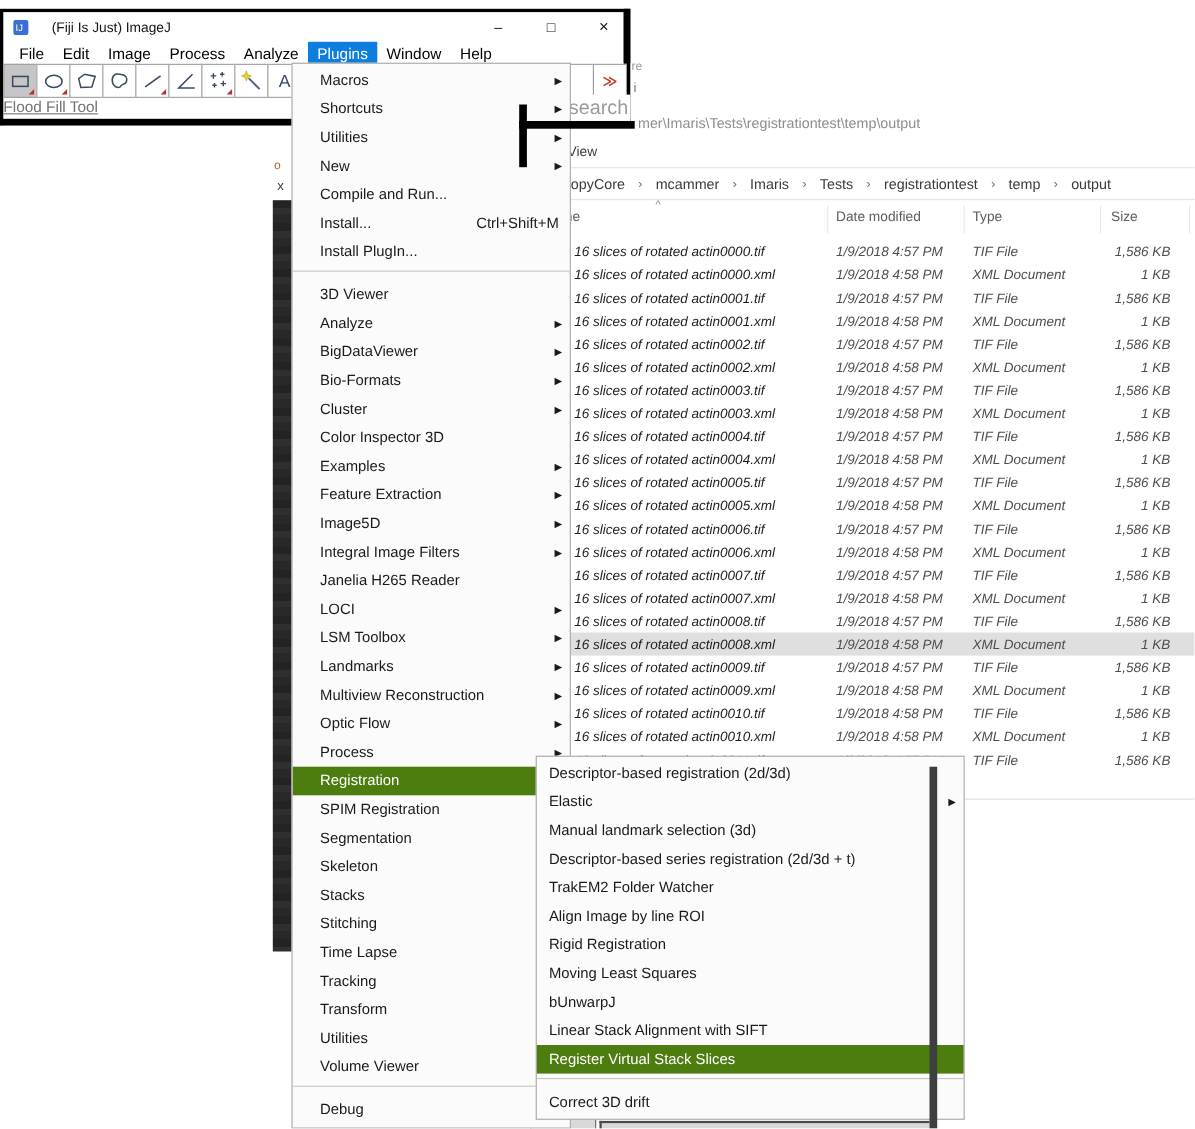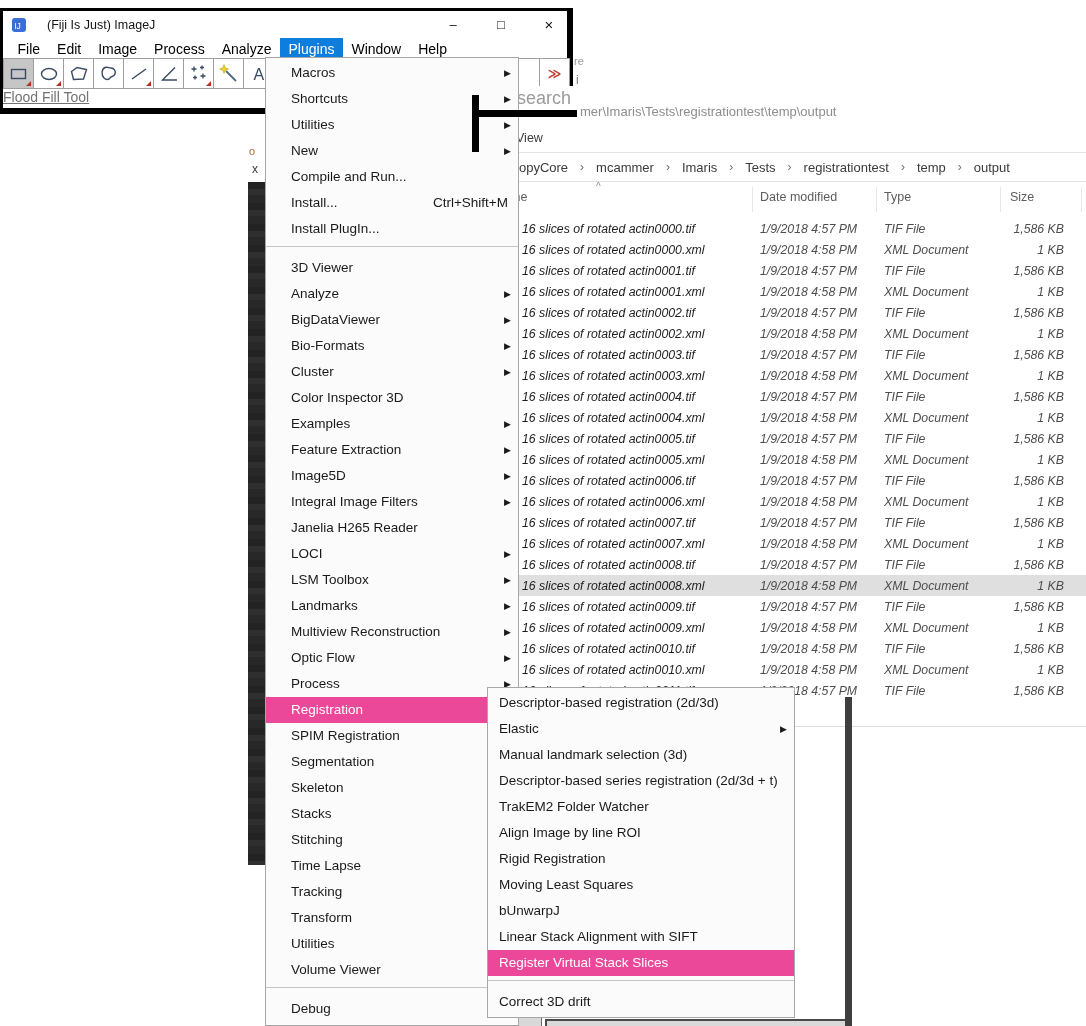--- a/index.html
+++ b/index.html
@@ -87,25 +87,25 @@
   
   .menu { position:absolute; left:265px; top:57px; width:254px; height:969px; background:#fbfbfb;
     border:1px solid #a7a7a7; padding-top:2px; overflow:hidden; z-index:10; }
   .mi, .smi { position:relative; height:26px; line-height:26px; font-size:13.5px; color:#1a1a1a;
     white-space:nowrap; cursor:default; }
   .mi { padding-left:25px; }
   .smi { padding-left:11px; }
   .mi .arrow, .smi .arrow { position:absolute; right:7px; top:0; font-size:9px; visibility:hidden; }
   .mi.has-arrow .arrow, .smi.has-arrow .arrow { visibility:visible; }
   .mi .shortcut { position:absolute; right:10px; top:0; }
-  .mi.highlighted, .smi.highlighted { background:#ec4899; color:#fff; }
+  .mi.highlighted, .smi.highlighted { background:#4d7c0f; color:#fff; }
   .mi.highlighted .arrow { color:#16233a; }
   .mi.separator, .smi.separator { height:9px; line-height:0; padding:0; }
   .mi.separator::after, .smi.separator::after { content:""; display:block; margin-top:4px; border-top:1px solid #c6c6c6; }
-  .submenu { position:absolute; left:487px; top:687px; width:308px; background:#fbfbfb;
+  .submenu { position:absolute; left:487px; top:687px; width:390px; background:#fbfbfb;
     border:1px solid #a7a7a7; padding:2px 0; z-index:11; }
   .submenu-shadow { position:absolute; left:845px; top:697px; width:7px; height:329px; background:#3f3f3f; z-index:11; }
 </style>
 </head>
 <body>
 
 <div class="canvas">
 
   <div class="explorer">
     <div class="exp-title">mer\Imaris\Tests\registrationtest\temp\output</div>

